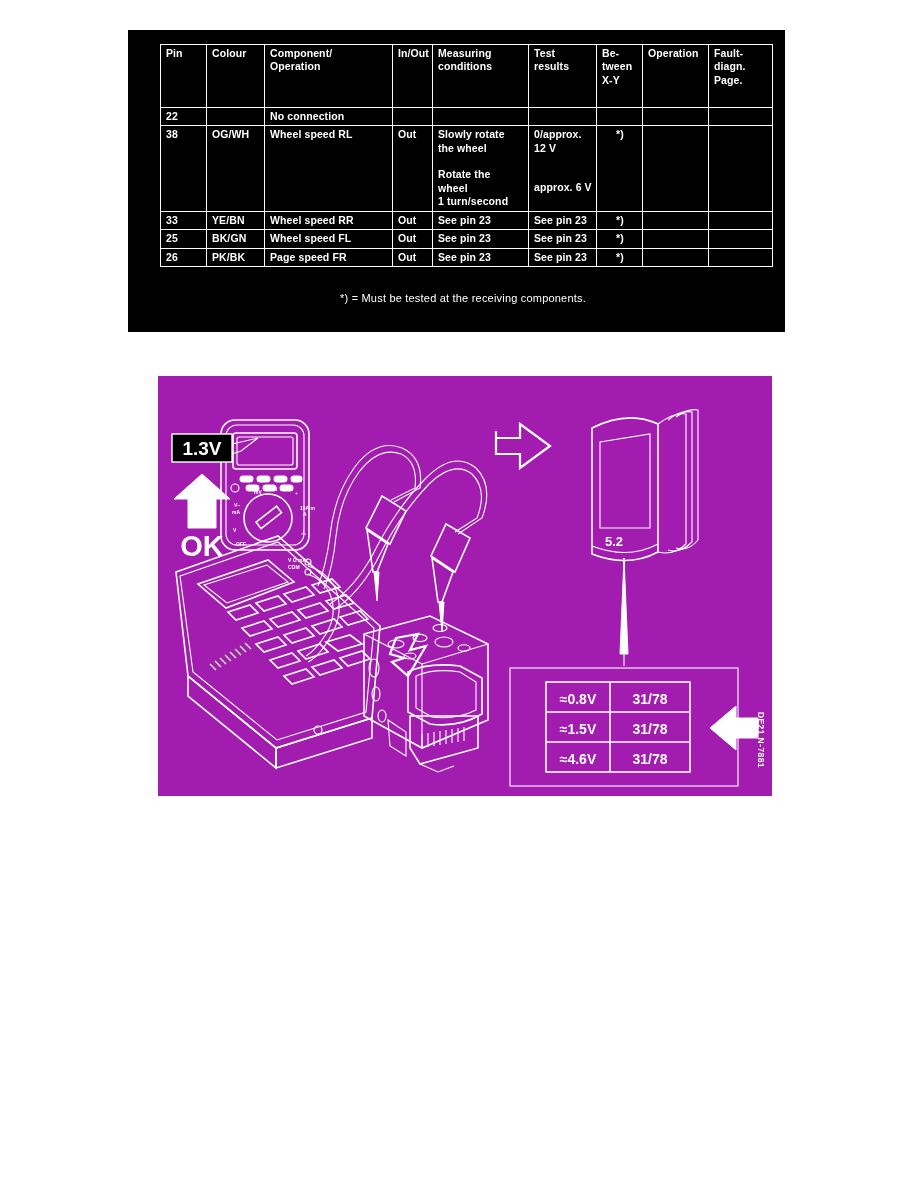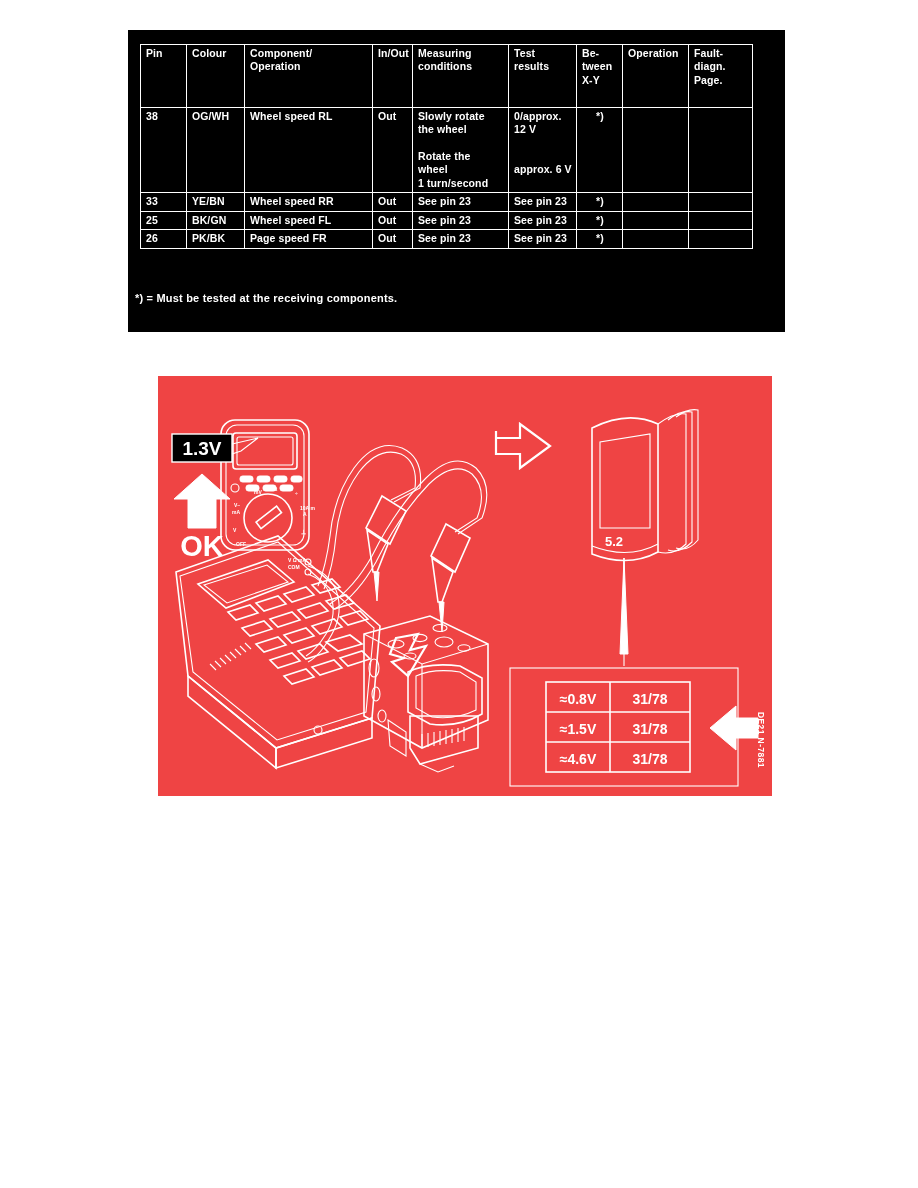--- a/index.html
+++ b/index.html
@@ -20,21 +20,21 @@
     position: absolute;
     left: 128px;
     top: 30px;
     width: 657px;
     height: 302px;
     background: #000000;
     box-sizing: border-box;
   }
   #pin-table {
     position: absolute;
-    left: 12px;
+    left: 32px;
     top: 14px;
     width: 612px;
     border-collapse: collapse;
     table-layout: fixed;
     color: #ffffff;
     font-size: 10.5px;
     line-height: 1.28;
   }
   #pin-table th, #pin-table td {
     border-left: 1px solid #ffffff;
@@ -69,38 +69,38 @@
   .col-measuring { width: 96px; }
   .col-results   { width: 68px; }
   .col-between   { width: 46px; text-align: center !important; }
   .col-operation { width: 66px; }
   .col-fault     { width: 64px; }
 
   .col-between-head, .col-fault-head { text-align: left; }
 
   #table-footnote {
     position: absolute;
-    left: 7px;
+    left: 13px;
     right: 0;
     top: 262px;
-    text-align: left;
+    text-align: center;
     color: #ffffff;
     font-size: 11px;
-    font-weight: bold;
+    font-weight: normal;
     letter-spacing: 0.2px;
   }
 
   
   #diagram-panel {
     position: absolute;
     left: 158px;
     top: 376px;
     width: 614px;
     height: 420px;
-    background: #ef4444;
+    background: #a21caf;
     overflow: hidden;
   }
   #diagram-svg {
     position: absolute;
     left: 0; top: 0;
     width: 614px;
     height: 420px;
     display: block;
   }
   .dg-stroke { fill: none; stroke: #ffffff; stroke-width: 1.6; }
@@ -175,20 +175,49 @@
           <span class="cell-line">Operation</span>
         </th>
         <th class="col-fault-head">
           <span class="cell-line">Fault-</span>
           <span class="cell-line">diagn.</span>
           <span class="cell-line">Page.</span>
         </th>
       </tr>
     </thead>
     <tbody id="pin-table-body">
+        <tr>
+          <td>
+            <span class="cell-line">22</span>
+          </td>
+          <td>
+            <span class="gap-line"></span>
+          </td>
+          <td>
+            <span class="cell-line">No connection</span>
+          </td>
+          <td>
+            <span class="gap-line"></span>
+          </td>
+          <td>
+            <span class="gap-line"></span>
+          </td>
+          <td>
+            <span class="gap-line"></span>
+          </td>
+          <td class="col-between">
+            <span class="gap-line"></span>
+          </td>
+          <td>
+            <span class="gap-line"></span>
+          </td>
+          <td>
+            <span class="gap-line"></span>
+          </td>
+        </tr>
         <tr>
           <td>
             <span class="cell-line">38</span>
           </td>
           <td>
             <span class="cell-line">OG/WH</span>
           </td>
           <td>
             <span class="cell-line">Wheel speed RL</span>
           </td>

